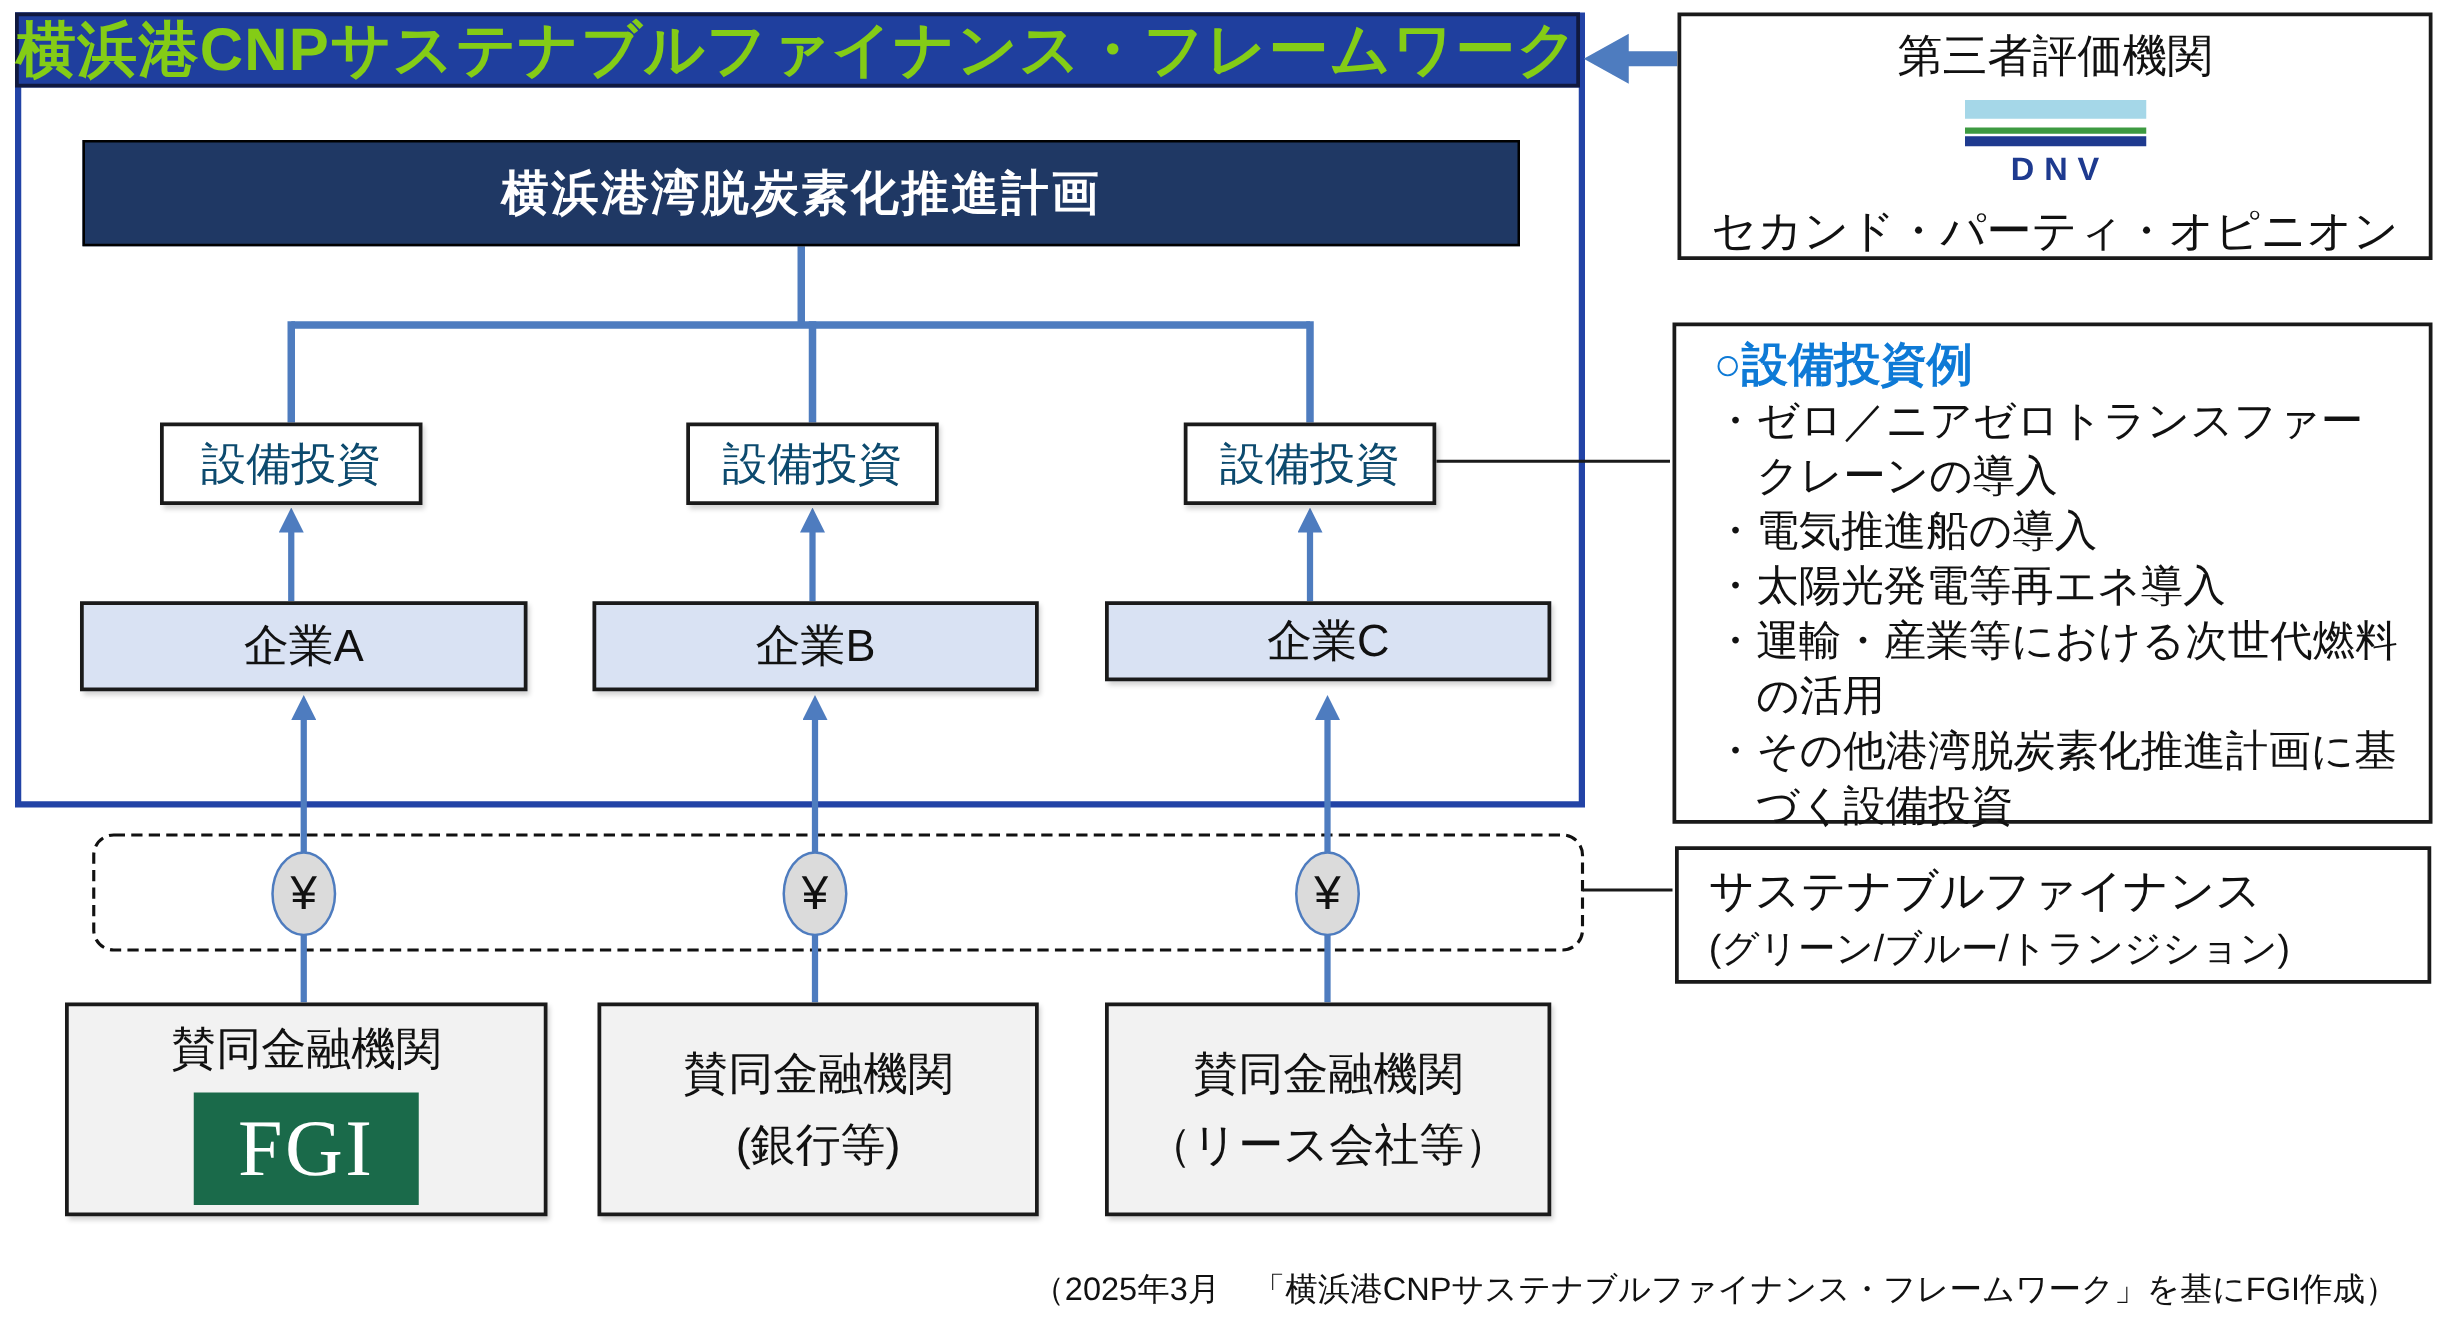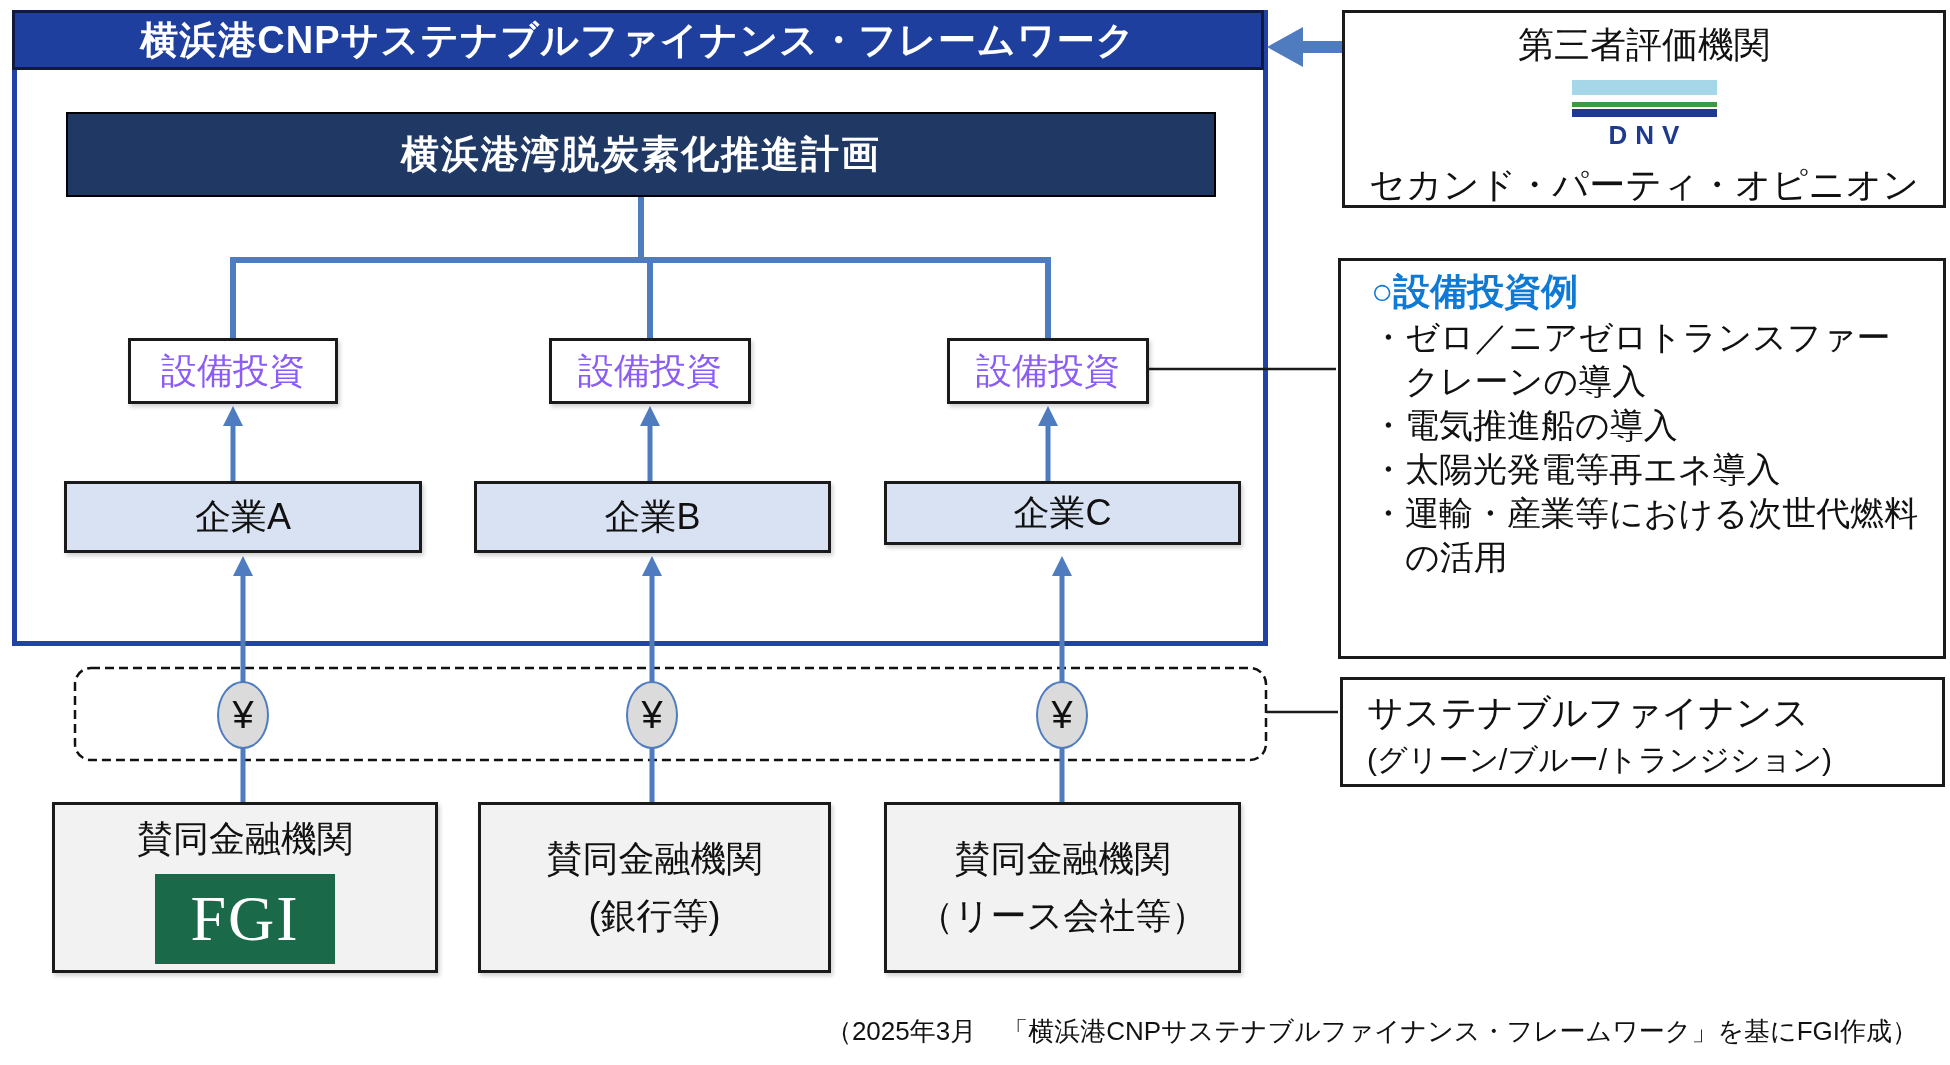--- a/index.html
+++ b/index.html
@@ -7,34 +7,34 @@
   #stage{position:relative;width:1950px;height:1065px;background:#ffffff;overflow:hidden;}
 
   .abs{position:absolute;box-sizing:border-box;}
 
   
   .outer-box{left:12px;top:10px;width:1256px;height:636px;border:5px solid #2243A6;background:transparent;}
 
   
   .banner{left:12px;top:10px;width:1252px;height:60px;background:#1F3F9E;border:3px solid #10193F;
           display:flex;align-items:center;justify-content:center;}
-  .banner span{color:#ffffff;font-weight:bold;font-size:38px;letter-spacing:1px;white-space:nowrap;}
+  .banner span{color:#84cc16;font-weight:bold;font-size:48px;letter-spacing:1px;white-space:nowrap;}
 
   
   .plan-box{left:66px;top:112px;width:1150px;height:85px;background:#1F3864;border:2px solid #000;
             display:flex;align-items:center;justify-content:center;}
   .plan-box span{color:#ffffff;font-weight:bold;font-size:38px;letter-spacing:2px;white-space:nowrap;}
 
   
   .connectors{left:0;top:0;width:1950px;height:1065px;pointer-events:none;}
 
   
   .inv-box{background:#ffffff;border:3px solid #1a1a1a;display:flex;align-items:center;justify-content:center;
            box-shadow:2px 3px 4px rgba(0,0,0,0.18);}
-  .inv-box span{color:#8b5cf6;font-size:36px;white-space:nowrap;}
+  .inv-box span{color:#0c4a6e;font-size:36px;white-space:nowrap;}
   .inv-a{left:128px;top:338px;width:210px;height:66px;}
   .inv-b{left:549px;top:338px;width:202px;height:66px;}
   .inv-c{left:947px;top:338px;width:202px;height:66px;}
 
   
   .co-box{background:#D9E2F3;border:3px solid #1a1a1a;display:flex;align-items:center;justify-content:center;
           box-shadow:2px 3px 4px rgba(0,0,0,0.18);}
   .co-box span{color:#111;font-size:36px;white-space:nowrap;}
   .co-a{left:64px;top:481px;width:358px;height:72px;}
   .co-b{left:474px;top:481px;width:357px;height:72px;}
@@ -183,20 +183,21 @@
     </div>
     <div class="r1-opinion">セカンド・パーティ・オピニオン</div>
   </div>
 
   <div class="abs r-box r2">
     <div class="r2-heading">○設備投資例</div>
     <div class="r2-item">・ゼロ／ニアゼロトランスファークレーンの導入</div>
     <div class="r2-item">・電気推進船の導入</div>
     <div class="r2-item">・太陽光発電等再エネ導入</div>
     <div class="r2-item">・運輸・産業等における次世代燃料の活用</div>
+    <div class="r2-item">・その他港湾脱炭素化推進計画に基づく設備投資</div>
   </div>
 
   <div class="abs r-box r3">
     <div class="r3-line1">サステナブルファイナンス</div>
     <div class="r3-line2">(グリーン/ブルー/トランジション)</div>
   </div>
 
   <div class="abs caption">（2025年3月　「横浜港CNPサステナブルファイナンス・フレームワーク」を基にFGI作成）</div>
 
 </div>

